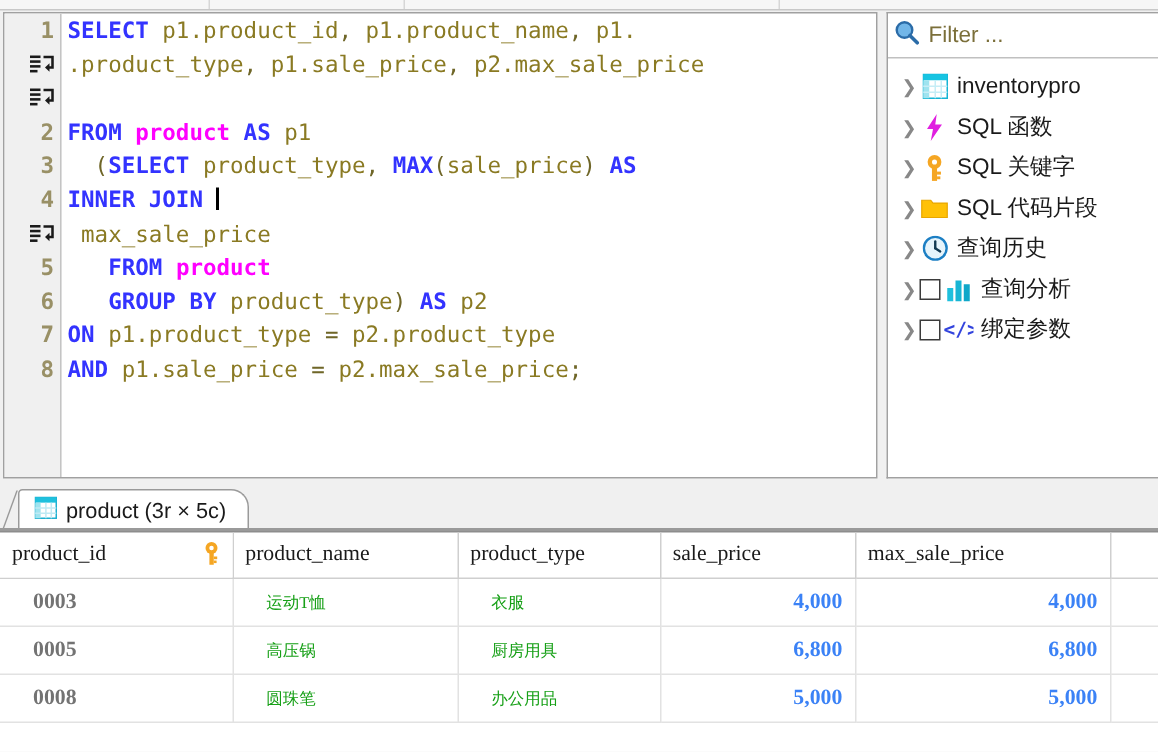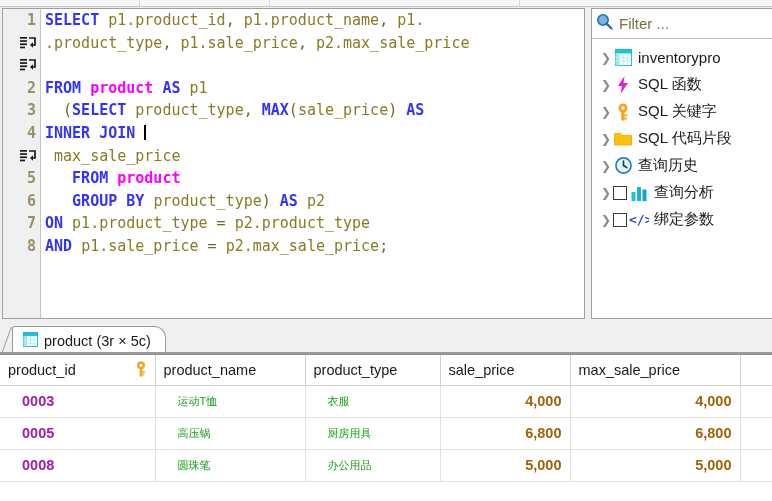--- a/index.html
+++ b/index.html
@@ -166,20 +166,21 @@
     position: absolute; left: 0; top: 352px; width: 772px; height: 2px;
     background: #9a9a9a;
   }
 
   .grid {
     position: absolute; left: 0; top: 354px;
     width: 772px; height: 147px;
     background: #ffffff;
     border-top: 1px solid #8d8d8d;
     box-sizing: border-box;
+    font-family: Liberation Serif, serif;
   }
   table.rs {
     border-collapse: collapse;
     width: 772px;
     table-layout: fixed;
     font-size: 14.5px;
   }
   table.rs th {
     height: 30px;
     font-weight: normal;
@@ -195,23 +196,23 @@
   }
   table.rs td {
     height: 32px;
     padding: 0 8px;
     border-right: 1px solid #e2e2e2;
     border-bottom: 1px solid #e2e2e2;
     box-sizing: border-box;
     white-space: nowrap;
     overflow: hidden;
   }
-  .c-id   { color: #a21caf; font-weight: bold; padding-left: 22px !important; }
+  .c-id   { color: #737373; font-weight: bold; padding-left: 22px !important; }
   .c-txt  { color: #17a017; padding-left: 22px !important; font-size: 11px; }
-  .c-num  { color: #a16207; font-weight: bold; text-align: right; }
+  .c-num  { color: #3b82f6; font-weight: bold; text-align: right; }
   .th-key { position: relative; }
   .key-ico { position: absolute; right: 8px; top: 6px; }
 
   .bottom-fill {
     position: absolute; left: 0; top: 495px; width: 772px; height: 6px;
     background: #ffffff;
   }
 </style>
 </head>
 <body>

